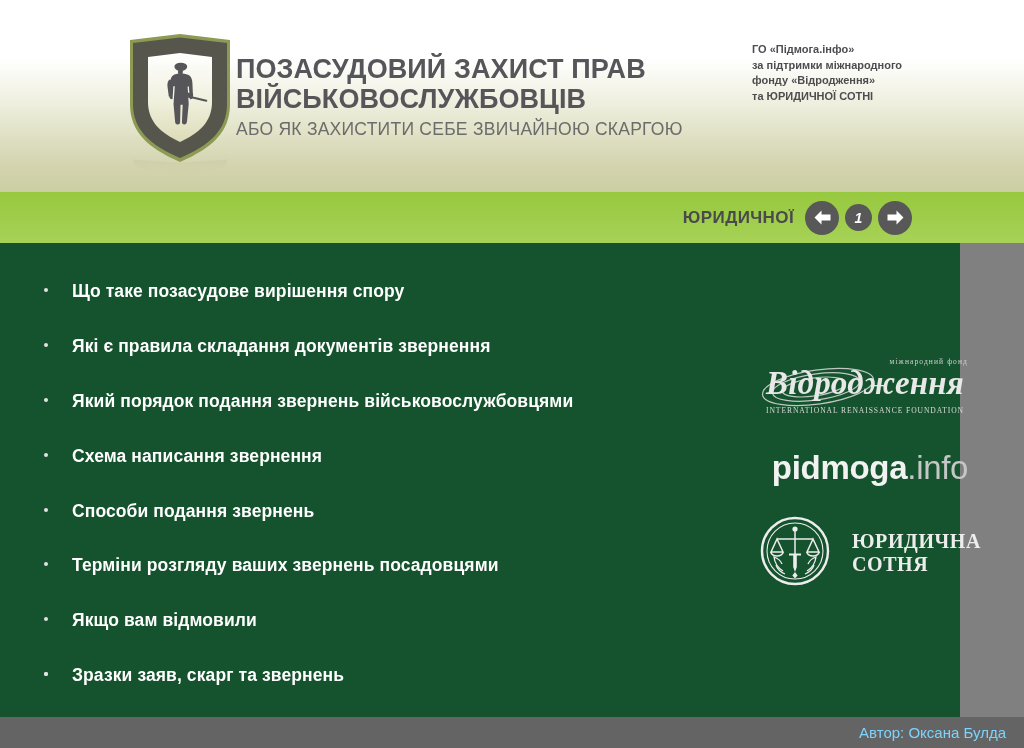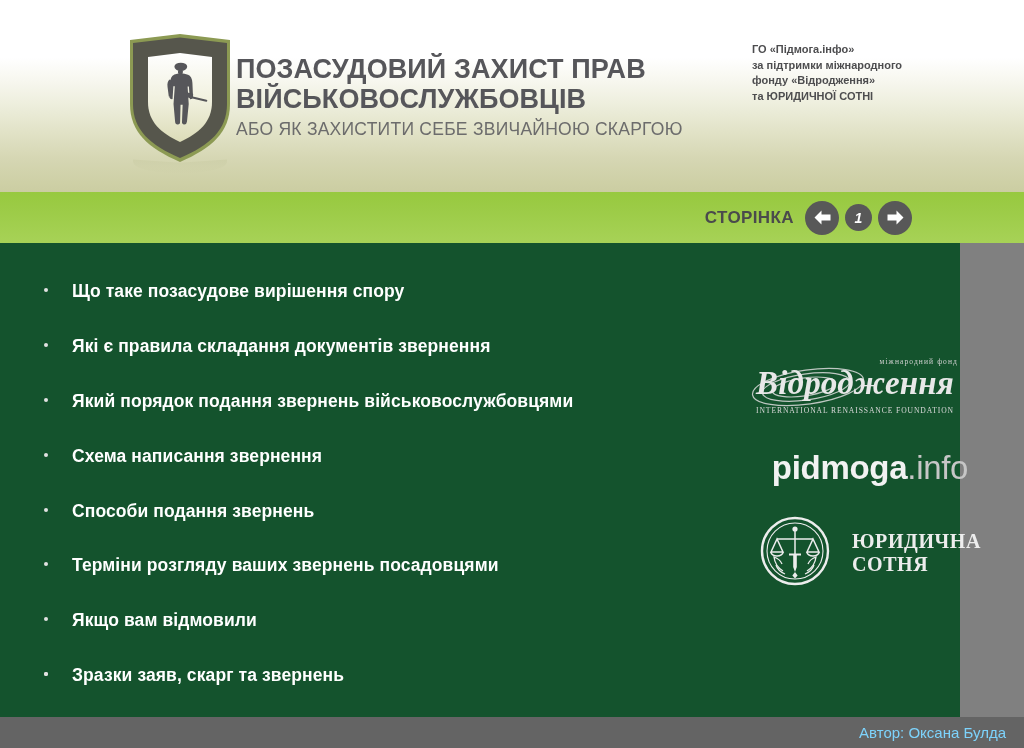--- a/index.html
+++ b/index.html
@@ -85,21 +85,21 @@
     content:""; position:absolute; left:4px; top:9px;
     width:4px; height:4px; border-radius:50%;
     background:#e2e2e2;
   }
   .bullet-item .l2 { display:block; }
 
   
   .logos { position:absolute; left:735px; top:112px; width:270px; }
 
   .logo-vid {
-    position:relative; width:210px; height:62px; margin-left:15px;
+    position:relative; width:210px; height:62px; margin-left:25px;
   }
   .vid-small {
     position:absolute; right:2px; top:2px;
     font-size:7.5px; color:#d2d2d2; letter-spacing:1.1px;
     font-family:"Liberation Serif", serif;
   }
   .vid-script {
     position:absolute; left:0; top:10px; width:210px;
     font-family:"Liberation Serif", serif; font-style:italic;
     font-weight:bold; font-size:33px; color:#e8e8e8;
@@ -186,21 +186,21 @@
 
   <div class="support-block">
     <div>ГО «Підмога.інфо»</div>
     <div>за підтримки міжнародного</div>
     <div>фонду «Відродження»</div>
     <div>та ЮРИДИЧНОЇ СОТНІ</div>
   </div>
 </div>
 
 <div class="navbar">
-  <span class="nav-label">СТОРІНКА</span>
+  <span class="nav-label">ЮРИДИЧНОЇ</span>
 
   <div class="nav-btn">
     <span>
       <svg class="arrow-svg" width="19" height="17" viewBox="0 0 19 17">
         <path d="M8.5 1.5 L1.5 8.5 L8.5 15.5 L8.5 11.6 L17.5 11.6 L17.5 5.4 L8.5 5.4 Z" fill="#ffffff"></path>
       </svg>
     </span>
   </div>
 
   <div class="nav-page">

